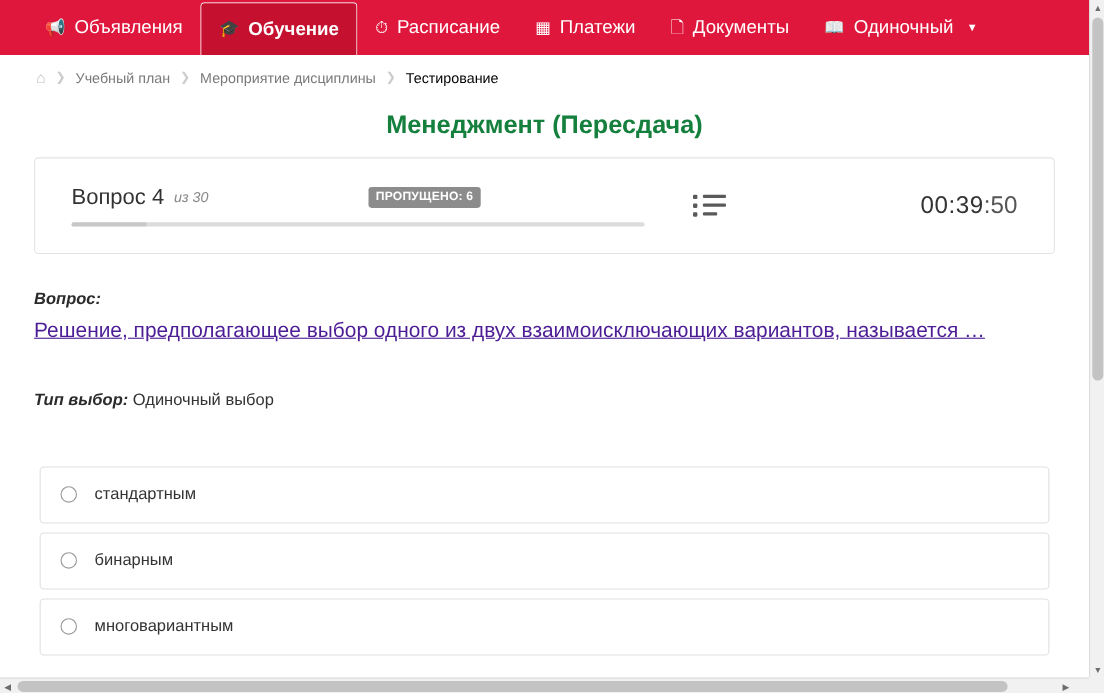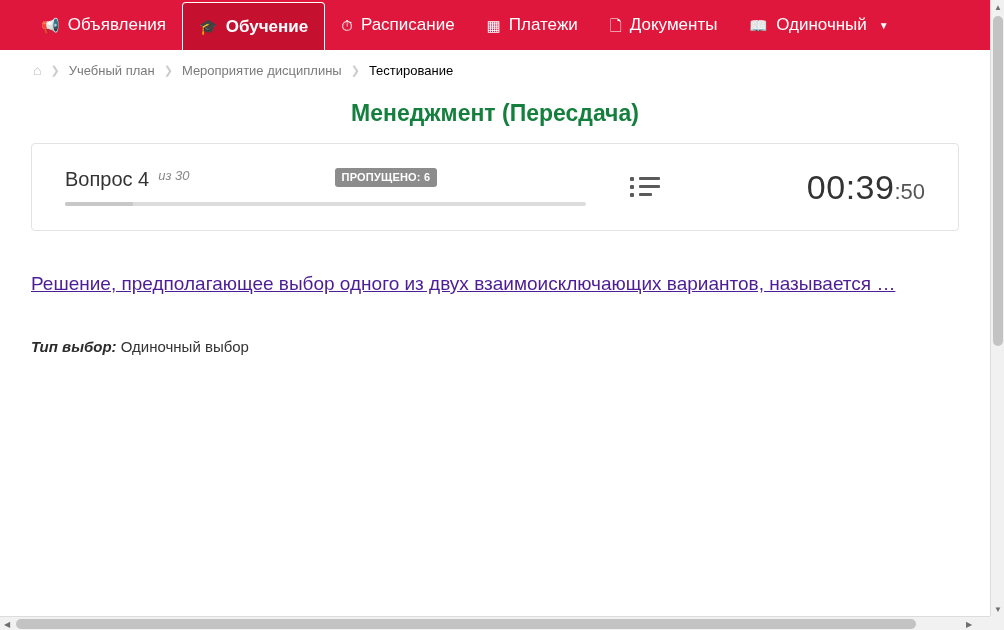--- a/index.html
+++ b/index.html
@@ -109,21 +109,21 @@
     align-items: center;
     box-sizing: border-box;
   }
   .panel-left {
     flex: 0 0 560px;
     padding-left: 33px;
     box-sizing: border-box;
   }
   .q-head {
     display: flex;
-    align-items: flex-start;
+    align-items: center;
     gap: 9px;
   }
   .q-num {
     font-size: 20px;
     color: #333333;
   }
   .q-of {
     font-size: 13px;
     font-style: italic;
     color: #888888;
@@ -171,21 +171,21 @@
   }
   .list-icon .dot { width: 4px; height: 4px; left: 0; border-radius: 1px; }
   .list-icon .bar { height: 3px; left: 9px; border-radius: 1px; }
   .panel-right {
     flex: 0 0 260px;
     text-align: right;
     padding-right: 33px;
     box-sizing: border-box;
     color: #333333;
   }
-  .time-main { font-size: 34px; letter-spacing: .5px; margin-top: 39px; }
+  .time-main { font-size: 22px; letter-spacing: .5px; margin-top: 39px; }
   .time-sec  { font-size: 22px; color: #555555; }
 
   
   .content {
     padding: 32px 31px 0 31px;
   }
   .label-it {
     font-style: italic;
     font-weight: bold;
     color: #2b2b2b;
@@ -351,28 +351,43 @@
           <i class="bar" style="top:18px;width:13px;"></i>
       </div>
     </div>
 
     <div class="panel-right">
       <span class="time-main">00:39</span><span class="time-sec">:50</span>
     </div>
   </div>
 
   <div class="content">
+    <div class="label-it">Вопрос:</div>
     <div class="q-text">Решение, предполагающее выбор одного из двух взаимоисключающих вариантов, называется …</div>
 
     <div class="answer-type">
       <span class="label-it">Тип выбор:</span>
       <span>Одиночный выбор</span>
     </div>
   </div>
 
+  <div class="options">
+    <div class="option">
+      <span class="radio"></span>
+      <span class="option-label">стандартным</span>
+    </div>
+    <div class="option">
+      <span class="radio"></span>
+      <span class="option-label">бинарным</span>
+    </div>
+    <div class="option">
+      <span class="radio"></span>
+      <span class="option-label">многовариантным</span>
+    </div>
+  </div>
 
 </div>
 
 <div class="vscroll">
   <div class="arrow" style="top:0;left:0;">▲</div>
   <div class="v-thumb" style="top:16px;height:330px;"></div>
   <div class="arrow" style="bottom:0;left:0;">▼</div>
 </div>
 
 <div class="hscroll">

